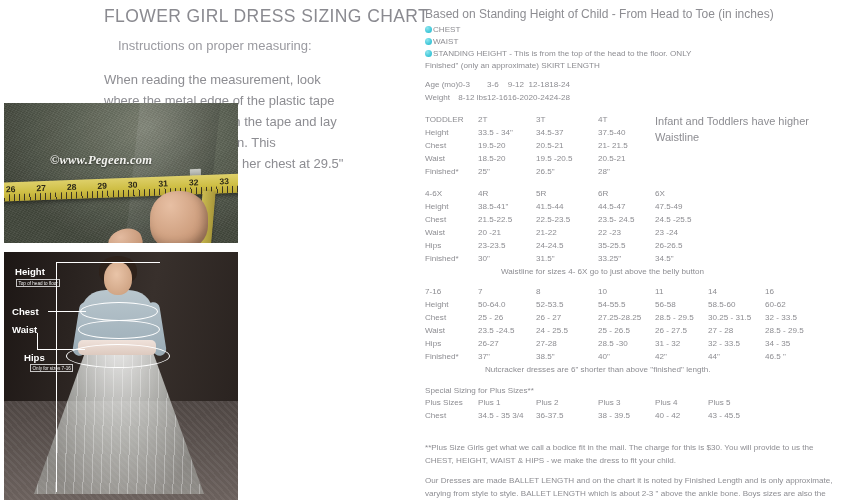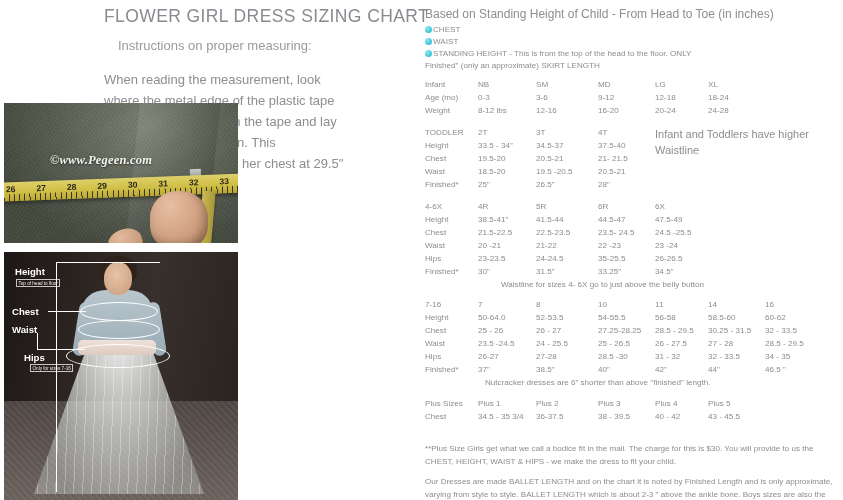--- a/index.html
+++ b/index.html
@@ -250,28 +250,20 @@
       <div class="brow">
         <span class="dot"></span>
         <span class="btext">STANDING HEIGHT - This is from the top of the head to the floor.  ONLY</span>
       </div>
       <div class="note-inline">Finished"  (only an approximate) SKIRT LENGTH</div>
     </div>
 
     <div class="tblock">
       <table class="sz">
         <tbody>
-            <tr>
-          <td class="lbl">Infant</td>
-          <td class="c1">NB</td>
-          <td class="c2">SM</td>
-          <td class="c3">MD</td>
-          <td class="c4">LG</td>
-          <td class="c5">XL</td>
-        </tr>
         <tr>
           <td>Age (mo)</td>
           <td>0-3</td>
           <td>3-6</td>
           <td>9-12</td>
           <td>12-18</td>
           <td>18-24</td>
         </tr>
         <tr>
           <td>Weight</td>
@@ -429,20 +421,21 @@
           <td>42"</td>
           <td>44"</td>
           <td>46.5 "</td>
         </tr>
       </tbody>
         </table>
       <div class="tnote" style="padding-left:60px;">Nutcracker dresses are 6" shorter than above "finished" length.</div>
     </div>
 
     <div class="tblock">
+      <div class="tnote">Special Sizing for Plus Sizes**</div>
       <table class="sz">
         <tbody>
             <tr>
           <td class="lbl">Plus Sizes</td>
           <td class="c1">Plus 1</td>
           <td class="c2">Plus 2</td>
           <td class="c3">Plus 3</td>
           <td class="c4">Plus 4</td>
           <td class="c5">Plus 5</td>
         </tr>

